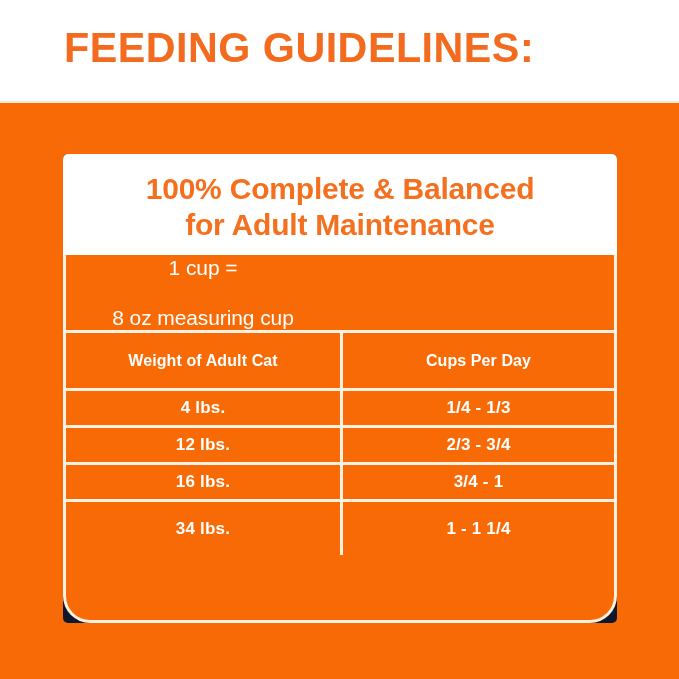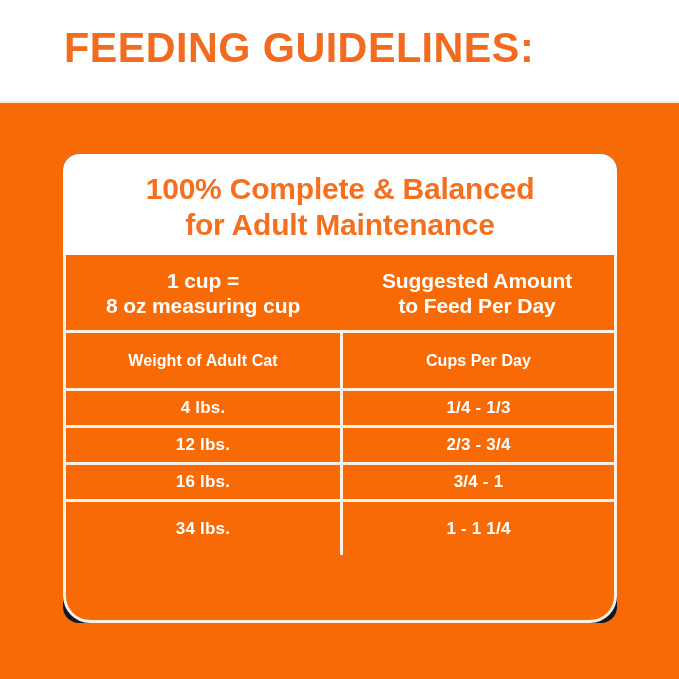--- a/index.html
+++ b/index.html
@@ -49,21 +49,21 @@
   }
 
   
   .card {
     position: absolute;
     left: 63px;
     top: 154px;
     width: 554px;
     height: 469px;
     background: #0f172a;
-    border-radius: 16px;
+    border-radius: 5px;
     box-sizing: border-box;
     overflow: hidden;
   }
 
   .card-heading {
     height: 101px;
     display: flex;
     flex-direction: column;
     align-items: center;
     justify-content: center;
@@ -115,25 +115,25 @@
   .col-right { width: 50%; border-left: 3px solid #FCF1E3; }
 
   .banner-row {
     height: 75px;
   }
   .banner-cell {
     width: 50%;
     display: flex;
     flex-direction: column;
     align-items: center;
-    justify-content: center;
+    justify-content: space-between;
     color: #ffffff;
     font-size: 21px;
     line-height: 25px;
-    font-weight: bold;
+    font-weight: normal;
     text-align: center;
     letter-spacing: -0.1px;
   }
 
   .subhead-row { height: 58px; }
   .subhead-row .cell {
     font-size: 16px;
     font-weight: bold;
     letter-spacing: 0.1px;
   }
@@ -164,24 +164,20 @@
       <div class="card-heading-line">for Adult Maintenance</div>
     </div>
 
     <div class="table">
 
       <div class="row banner-row">
         <div class="banner-cell">
           <span>1 cup =</span>
           <span>8 oz measuring cup</span>
         </div>
-        <div class="banner-cell">
-          <span>Suggested Amount</span>
-          <span>to Feed Per Day</span>
-        </div>
       </div>
 
       <div class="row subhead-row row-top-rule">
         <div class="cell col-left">Weight of Adult Cat</div>
         <div class="cell col-right">Cups Per Day</div>
       </div>
 
       <div class="row data-row row-top-rule">
         <div class="cell col-left">4 lbs.</div>
         <div class="cell col-right">1/4 - 1/3</div>

